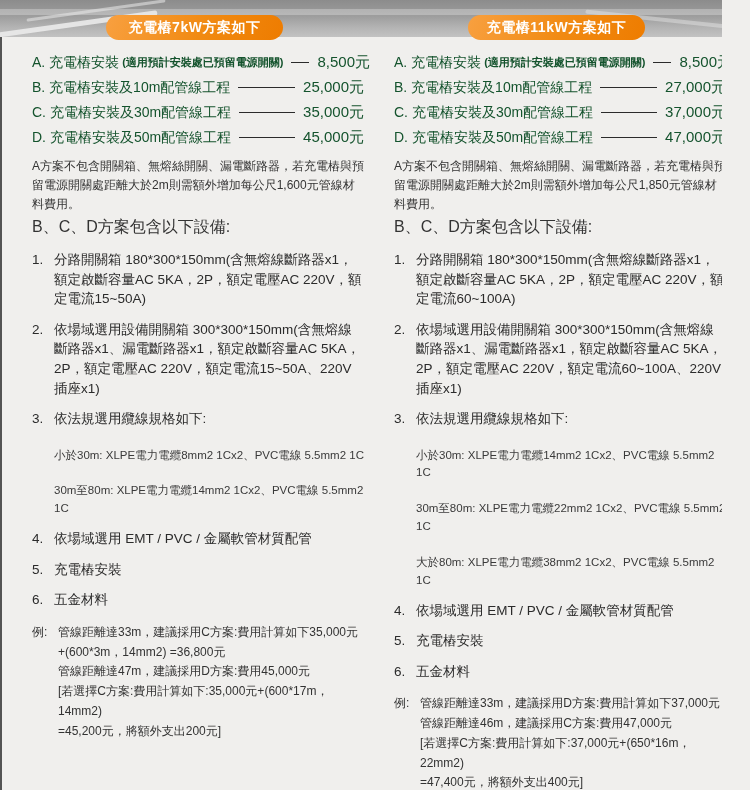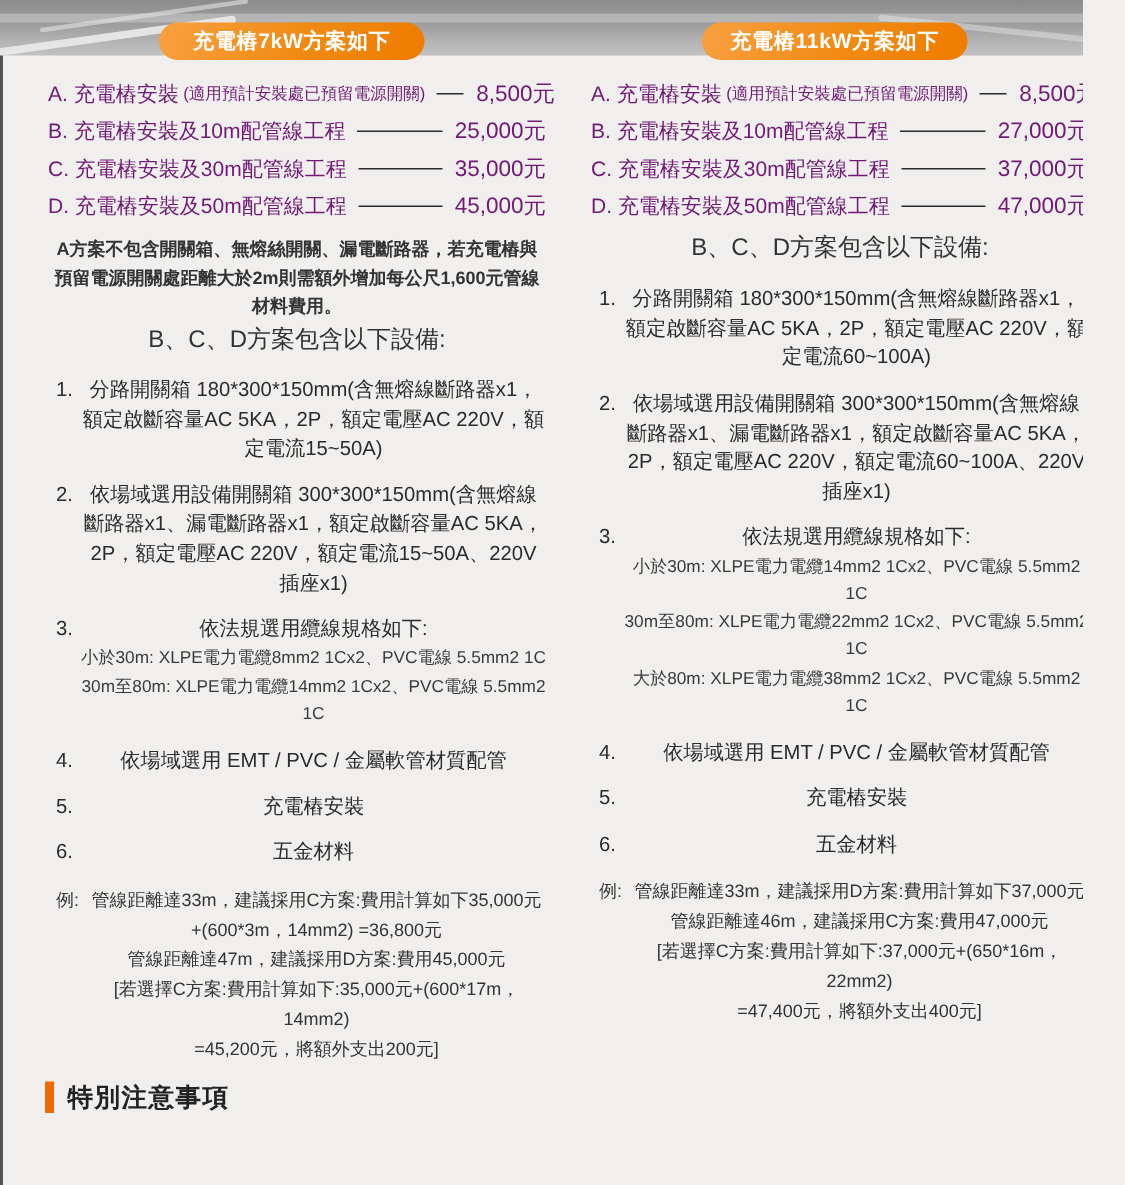--- a/index.html
+++ b/index.html
@@ -2,21 +2,21 @@
 <html><head>
 <meta charset="utf-8">
 <style>
   * { margin:0; padding:0; box-sizing:border-box; }
   html,body { width:750px; }
   body {
     font-family:"Liberation Sans", sans-serif;
     background:#f0efed;
     color:#2b2b2b;
   }
-  .page { position:relative; width:722px; height:790px; overflow:hidden; background:#f0efed;text-align:center; }
+  .page { position:relative; width:722px; height:790px; overflow:hidden; background:#f0efed; }
 
   
   .photo-strip {
     position:absolute; top:0; left:0; width:750px; height:37px; overflow:hidden;
     background:linear-gradient(180deg,#8c8c8c 0%,#9e9e9e 45%,#b4b4b4 75%,#c2c2c2 100%);
   }
   .photo-strip .band {
     position:absolute; left:0; top:9px; width:750px; height:6px;
     background:rgba(255,255,255,0.28);
   }
@@ -36,33 +36,33 @@
     display:flex; align-items:center; justify-content:center;
     letter-spacing:.5px;
   }
   .badge-left { left:106px; }
   .badge-right { left:468px; }
 
   .columns { display:flex; gap:30px; padding:53px 24px 0 32px; }
   .col { width:332px; }
 
   
-  .price-row { display:flex; align-items:center; margin-bottom:6px; font-size:14px; color:#701a75; white-space:nowrap; }
+  .price-row { display:flex; align-items:center; margin-bottom:6px; font-size:14px; color:#14532d; white-space:nowrap; }
   .price-label { flex-shrink:0; }
-  .price-sub { font-size:11px; margin-left:3px; flex-shrink:0; }
+  .price-sub { font-size:11px; margin-left:3px; flex-shrink:0;font-weight:bold; }
   .leader { flex:1; min-width:18px; height:0; border-top:1.5px solid #2b2b2b; margin:0 8px; }
   .price-value { flex-shrink:0; font-size:15px; }
 
-  .note-para { margin-top:10px; font-size:12px; line-height:1.58; color:#333333;font-weight:bold; }
+  .note-para { margin-top:10px; font-size:12px; line-height:1.58; color:#333333; }
   .note-bcd { font-size:16px; line-height:1.58; color:#333333; }
 
   .equip-item { display:flex; margin-top:11px; font-size:13.5px; line-height:1.45; color:#2b2b2b; }
   .equip-num { width:22px; flex-shrink:0; }
   .equip-body { flex:1; }
-  .equip-sub { font-size:11.5px; line-height:1.55; color:#3a3a3a; margin-top:2px; }
+  .equip-sub { font-size:11.5px; line-height:1.55; color:#3a3a3a; margin-top:18px; }
 
   .example { display:flex; margin-top:13px; font-size:12px; line-height:1.65; color:#333333; }
   .example-prefix { width:26px; flex-shrink:0; }
   .example-lines { flex:1; }
 
   
   .special { margin-top:10px; padding:0 24px 0 30px; }
   .special-header { display:flex; align-items:center; gap:9px; }
   .special-bar { width:6px; height:21px; background:#ee6a00; }
   .special-title { font-size:17px; font-weight:bold; color:#222222; letter-spacing:1px; }
@@ -178,20 +178,21 @@
         <span class="price-label">C. 充電樁安裝及30m配管線工程</span>
         <span class="leader"></span>
         <span class="price-value">37,000元</span>
       </div>
       <div class="price-row">
         <span class="price-label">D. 充電樁安裝及50m配管線工程</span>
         <span class="leader"></span>
         <span class="price-value">47,000元</span>
       </div>
 
+      <div class="note-para">A方案不包含開關箱、無熔絲開關、漏電斷路器，若充電樁與預留電源開關處距離大於2m則需額外增加每公尺1,850元管線材料費用。</div>
       <div class="note-bcd">B、C、D方案包含以下設備:</div>
 
       <div class="equip-item">
         <span class="equip-num">1.</span>
         <div class="equip-body">
             <div>分路開關箱 180*300*150mm(含無熔線斷路器x1，額定啟斷容量AC 5KA，2P，額定電壓AC 220V，額定電流60~100A)</div>
           </div>
       </div>
       <div class="equip-item">
         <span class="equip-num">2.</span>

